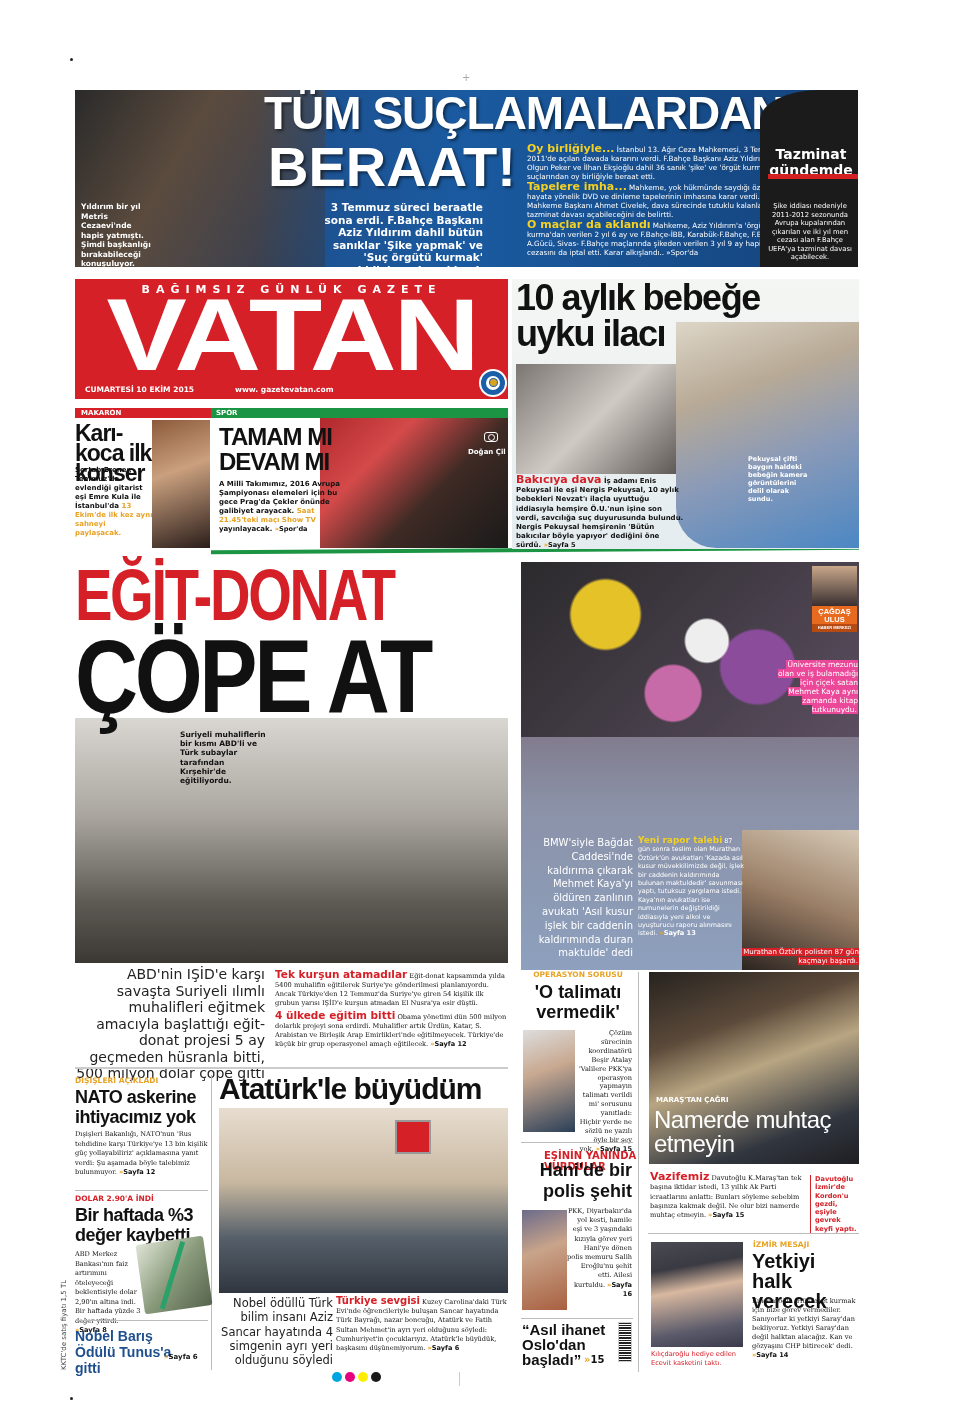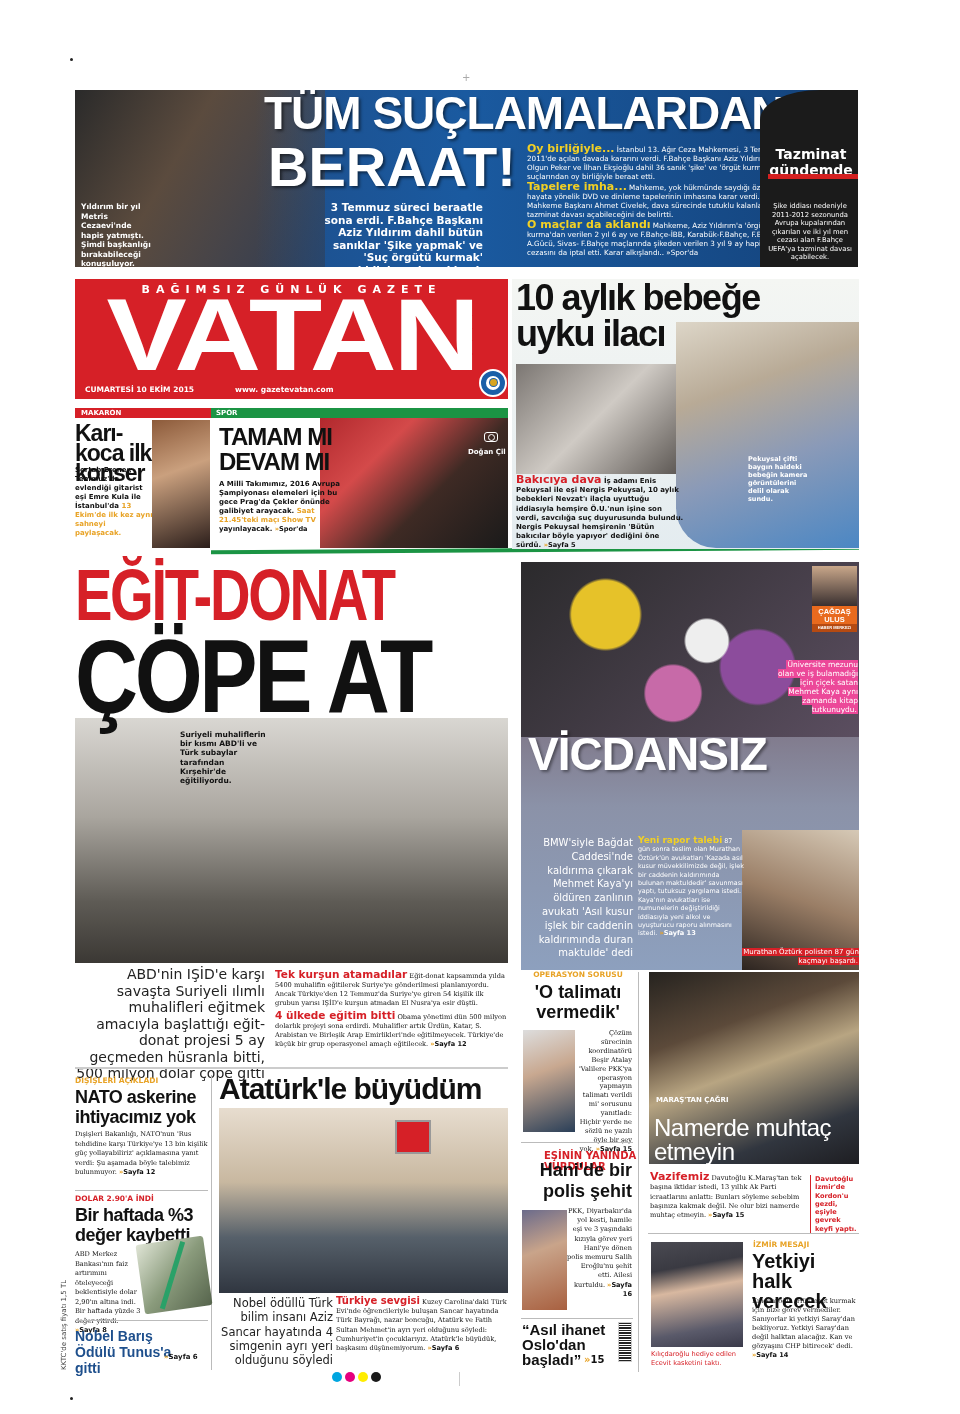--- a/index.html
+++ b/index.html
@@ -109,21 +109,21 @@
   #hani-photo { left: 522px; top: 1210px; width: 45px; height: 100px; background: linear-gradient(160deg,#6b6b8b 0%,#c9a48a 40%,#a86040 100%); }
   #hani-text { left: 567px; top: 1207px; width: 65px; text-align: right; font-size: 6.6px; line-height: 9.2px; }
   #hani-rule { left: 521px; top: 1318px; width: 112px; height: 1px; background: #bbb; }
   #oslo-title { left: 522px; top: 1322px; width: 110px; font-size: 15px; line-height: 15px; font-weight: bold; font-family: "Liberation Sans", sans-serif; }
   #oslo-ref { left: 584px; top: 1354px; font-size: 10px; font-weight: bold; }
   #barcode { left: 618px; top: 1322px; width: 14px; height: 40px; background: repeating-linear-gradient(0deg,#222 0 1px,#fff 1px 2px,#222 2px 4px,#fff 4px 5px); border: 1px solid #ccc; }
 
   
   #nam-photo { left: 649px; top: 972px; width: 210px; height: 192px; background: linear-gradient(160deg,#26231f 0%,#5c4a3a 30%,#b8a582 50%,#31363f 80%,#1e1e22 100%); }
   #nam-kicker { left: 656px; top: 1096px; font-size: 7px; color: #fff; font-weight: bold; }
-  #nam-title { left: 654px; top: 1108px; font-size: 24px; line-height: 24px; color: #fff; font-family: "Liberation Sans", sans-serif; letter-spacing: -0.5px; margin-top: 8px; }
+  #nam-title { left: 654px; top: 1108px; font-size: 24px; line-height: 24px; color: #fff; font-family: "Liberation Sans", sans-serif; letter-spacing: -0.5px; }
   #nam-text { left: 650px; top: 1172px; width: 158px; font-size: 6.6px; line-height: 9.3px; }
   #nam-text .lead { color: #d62027; font-weight: bold; font-size: 11px; font-family: "DejaVu Sans", sans-serif; }
   #nam-side { left: 810px; top: 1175px; width: 48px; border-left: 1px solid #d62027; padding-left: 4px; font-size: 6.6px; line-height: 8.3px; color: #d62027; font-weight: bold; }
   #nam-rule { left: 648px; top: 1233px; width: 211px; height: 1px; background: #bbb; }
 
   
   #iz-photo { left: 651px; top: 1242px; width: 92px; height: 105px; background: linear-gradient(170deg,#4a4a52 0%,#3a3a42 25%,#d8b8a0 45%,#5a5a6a 80%,#3a3a4a 100%); }
   #iz-caption { left: 651px; top: 1350px; width: 94px; font-size: 6.6px; line-height: 8.5px; color: #d62027; font-weight: normal; }
   #iz-kicker { left: 753px; top: 1240px; font-size: 7.5px; color: #e8a326; font-weight: bold; }
   #iz-title { left: 752px; top: 1251px; width: 108px; font-size: 20px; line-height: 20px; font-weight: bold; font-family: "Liberation Sans", sans-serif; }
@@ -230,21 +230,20 @@
 </div>
 <div class="abs" id="egit-rule"></div>
 
 <div class="abs" id="vic-bg"></div>
 <div class="abs" id="vic-flowers"></div>
 <div class="abs photo" id="vic-columnist-photo"></div>
 <div class="abs" id="vic-columnist"><span>ÇAĞDAŞ ULUS</span><small>HABER MERKEZİ</small></div>
 <div class="abs" id="vic-redcap"><span>Üniversite mezunu olan ve iş bulamadığı için çiçek satan Mehmet Kaya aynı zamanda kitap tutkunuydu.</span></div>
 <div class="abs photo" id="vic-suspect"></div>
 <div class="abs" id="vic-title">
-    <div>VİCDANSIZ</div>
   </div>
 <div class="abs" id="vic-deck">BMW'siyle Bağdat Caddesi'nde kaldırıma çıkarak Mehmet Kaya'yı öldüren zanlının avukatı 'Asıl kusur işlek bir caddenin kaldırımında duran maktulde' dedi</div>
 <div class="abs" id="vic-side"><span class="lead">Yeni rapor talebi</span><span> 87 gün sonra teslim olan Murathan Öztürk'ün avukatları 'Kazada asıl kusur müvekkilimizde değil, işlek bir caddenin kaldırımında bulunan maktuldedir' savunması yaptı, tutuksuz yargılama istedi. Kaya'nın avukatları ise numunelerin değiştirildiği iddiasıyla yeni alkol ve uyuşturucu raporu alınmasını istedi. </span><span class="sayfa"><span class="arr">»</span><span>Sayfa 13</span></span></div>
 <div class="abs" id="vic-caption"><span>Murathan Öztürk polisten 87 gün kaçmayı başardı.</span></div>
 
 <div class="abs" id="op-kicker">OPERASYON SORUSU</div>
 <div class="abs" id="op-title">'O talimatı vermedik'</div>
 <div class="abs photo" id="op-photo"></div>
 <div class="abs serif" id="op-text"><span>Çözüm sürecinin koordinatörü Beşir Atalay 'Valilere PKK'ya operasyon yapmayın talimatı verildi mi' sorusunu yanıtladı: Hiçbir yerde ne sözlü ne yazılı öyle bir şey yok. </span><span class="sayfa"><span class="arr">»</span><span>Sayfa 15</span></span></div>
 <div class="abs" id="op-vrule"></div>

